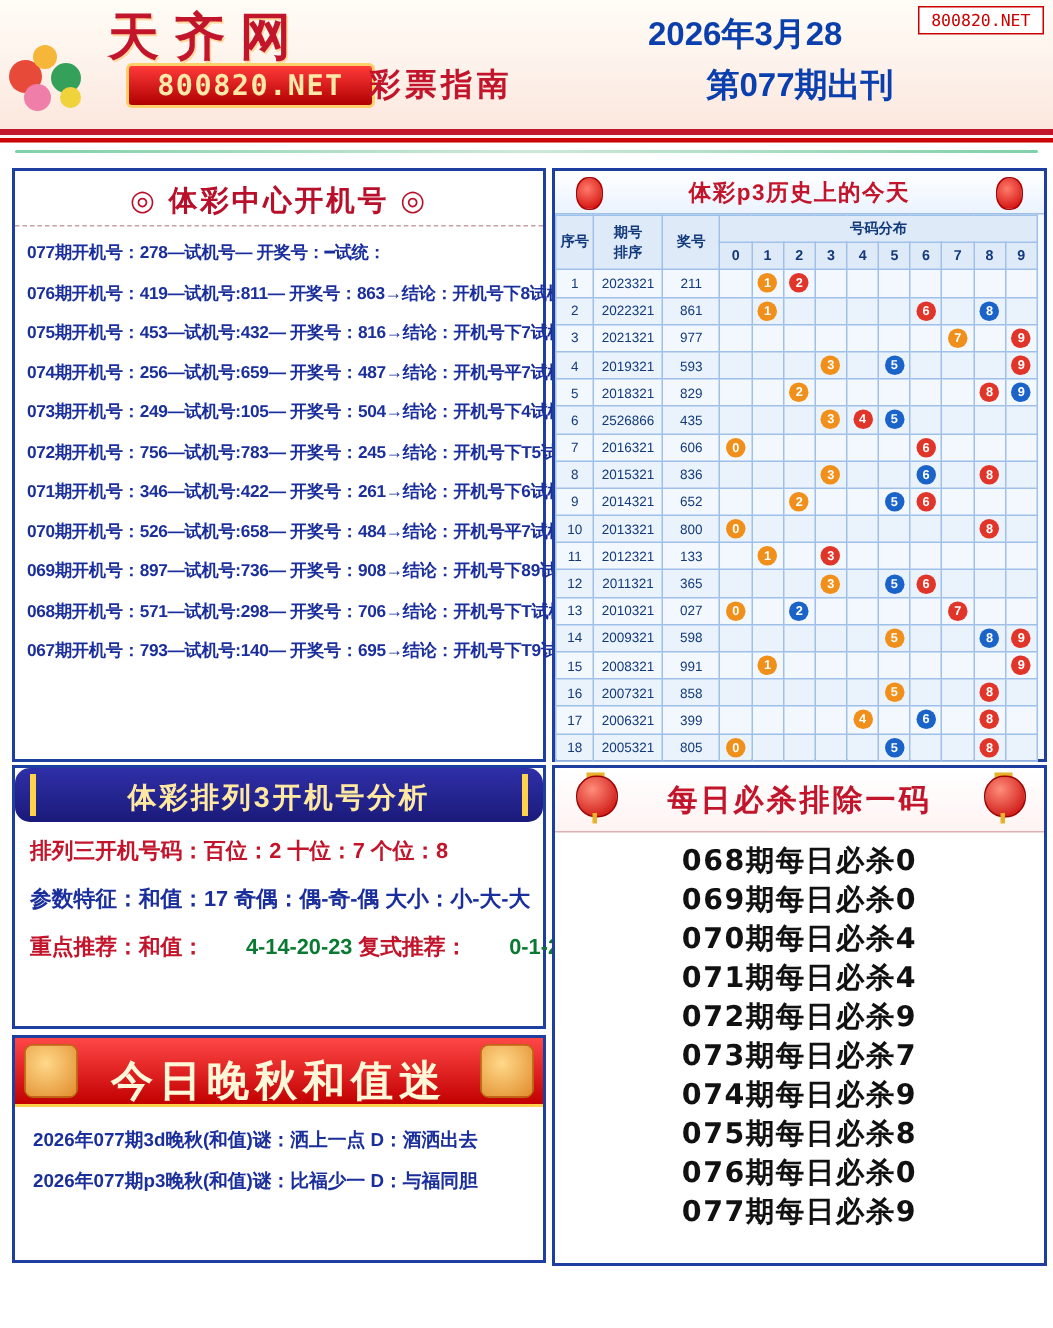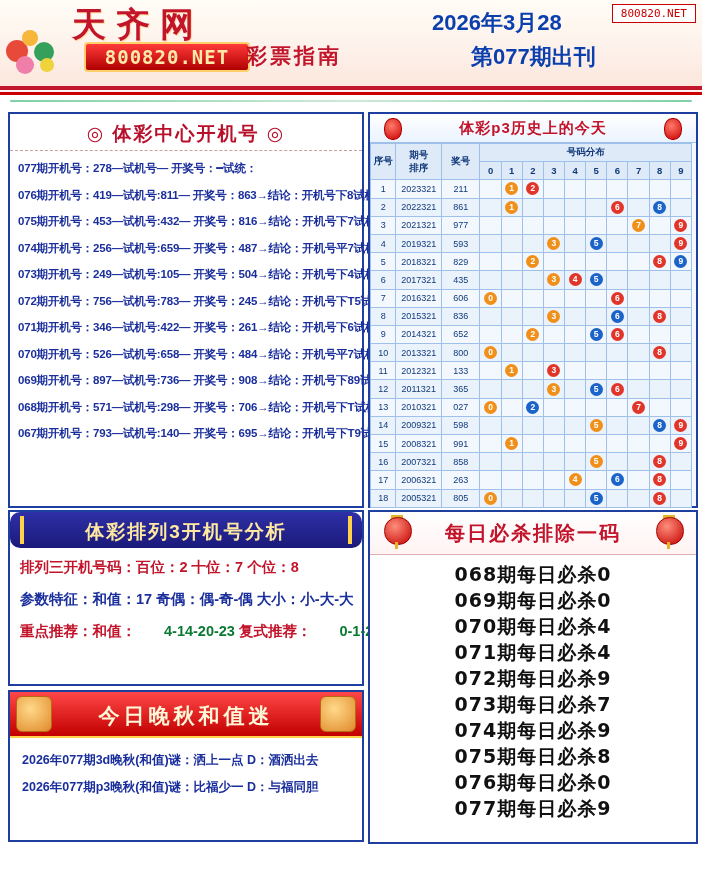--- a/index.html
+++ b/index.html
@@ -86,21 +86,21 @@
   .c-red{color:#c2142a;}
   .c-blue{color:#1b2f9c;}
   .c-green{color:#0a7a33;margin-left:28px;}
 
   
   .wanqiu{position:absolute;left:8px;top:690px;width:352px;height:148px;
     border:2px solid #1f3fa0;background:#fff;}
   .wq-title{height:44px;background:linear-gradient(180deg,#ff4747,#c20000);
     position:relative;border-bottom:2px solid #ffd24a;}
   .wq-title span{position:absolute;left:0;right:0;top:10px;text-align:center;
-    font-size:21px;font-weight:bold;color:#fff8d8;letter-spacing:4px;}
+    font-size:28px;font-weight:bold;color:#fff8d8;letter-spacing:4px;}
   .wq-ox{position:absolute;top:4px;width:34px;height:34px;border-radius:6px;
     background:radial-gradient(circle at 40% 35%,#ffd98a,#e08a2a);border:1px solid #b86a12;}
   .wq-ox.l{left:6px;}
   .wq-ox.r{right:6px;}
   .wq-body{padding:14px 6px 0 12px;}
   .wq-line{font-size:12.5px;font-weight:bold;color:#1b2f9c;margin-bottom:10px;white-space:nowrap;}
 
   
   .bisha{position:absolute;left:368px;top:510px;width:326px;height:330px;
     border:2px solid #1f3fa0;background:#fff;}
@@ -263,21 +263,21 @@
             <td class="cell-d"></td>
             <td class="cell-d"></td>
             <td class="cell-d"></td>
             <td class="cell-d"></td>
             <td class="cell-d"></td>
             <td class="cell-d"><span class="ball r">8</span></td>
             <td class="cell-d"><span class="ball b">9</span></td>
           </tr>
           <tr class="alt">
             <td class="col-seq">6</td>
-            <td class="col-iss">2017321</td>
+            <td class="col-iss">2526866</td>
             <td class="col-num">435</td>
             <td class="cell-d"></td>
             <td class="cell-d"></td>
             <td class="cell-d"></td>
             <td class="cell-d"><span class="ball o">3</span></td>
             <td class="cell-d"><span class="ball r">4</span></td>
             <td class="cell-d"><span class="ball b">5</span></td>
             <td class="cell-d"></td>
             <td class="cell-d"></td>
             <td class="cell-d"></td>
@@ -429,21 +429,21 @@
             <td class="cell-d"></td>
             <td class="cell-d"><span class="ball o">5</span></td>
             <td class="cell-d"></td>
             <td class="cell-d"></td>
             <td class="cell-d"><span class="ball r">8</span></td>
             <td class="cell-d"></td>
           </tr>
           <tr>
             <td class="col-seq">17</td>
             <td class="col-iss">2006321</td>
-            <td class="col-num">263</td>
+            <td class="col-num">399</td>
             <td class="cell-d"></td>
             <td class="cell-d"></td>
             <td class="cell-d"></td>
             <td class="cell-d"></td>
             <td class="cell-d"><span class="ball o">4</span></td>
             <td class="cell-d"></td>
             <td class="cell-d"><span class="ball b">6</span></td>
             <td class="cell-d"></td>
             <td class="cell-d"><span class="ball r">8</span></td>
             <td class="cell-d"></td>

